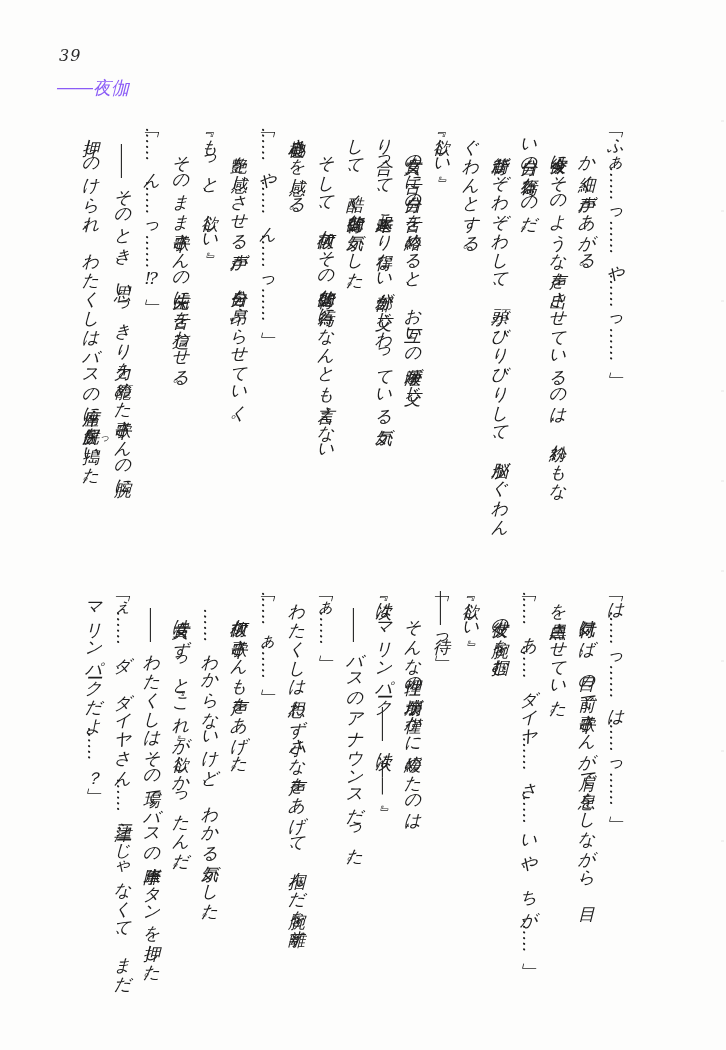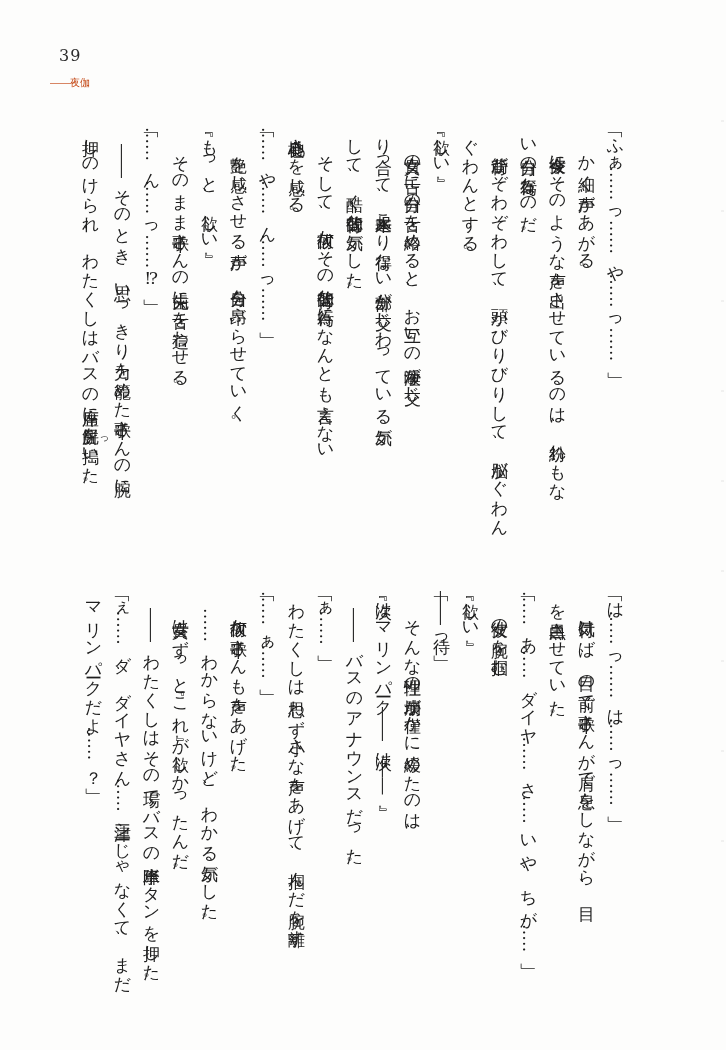--- a/index.html
+++ b/index.html
@@ -4,35 +4,36 @@
 <style>
   html, body { margin: 0; padding: 0; }
   .page {
     position: relative;
     width: 726px;
     height: 1050px;
     background: #fdfdfc;
     overflow: hidden;
     font-family: "DejaVu Serif", "Liberation Serif", serif;
     color: #1f1f1f;
+    font-style: italic;
   }
   .page-number {
     position: absolute;
     left: 59px;
     top: 46px;
     font-size: 16px;
     letter-spacing: 1px;
     color: #2b2b2b;
   }
   .running-header {
     position: absolute;
-    left: 50px;
+    left: 57px;
     top: 76px;
-    font-size: 10px;
-    color: #c2410c;
+    font-size: 18px;
+    color: #8b5cf6;
   }
   .vblock {
     position: absolute;
     right: 96px;
     height: 426px;
     writing-mode: vertical-rl;
     text-orientation: mixed;
     font-size: 17px;
     line-height: 29px;
     letter-spacing: 0;

